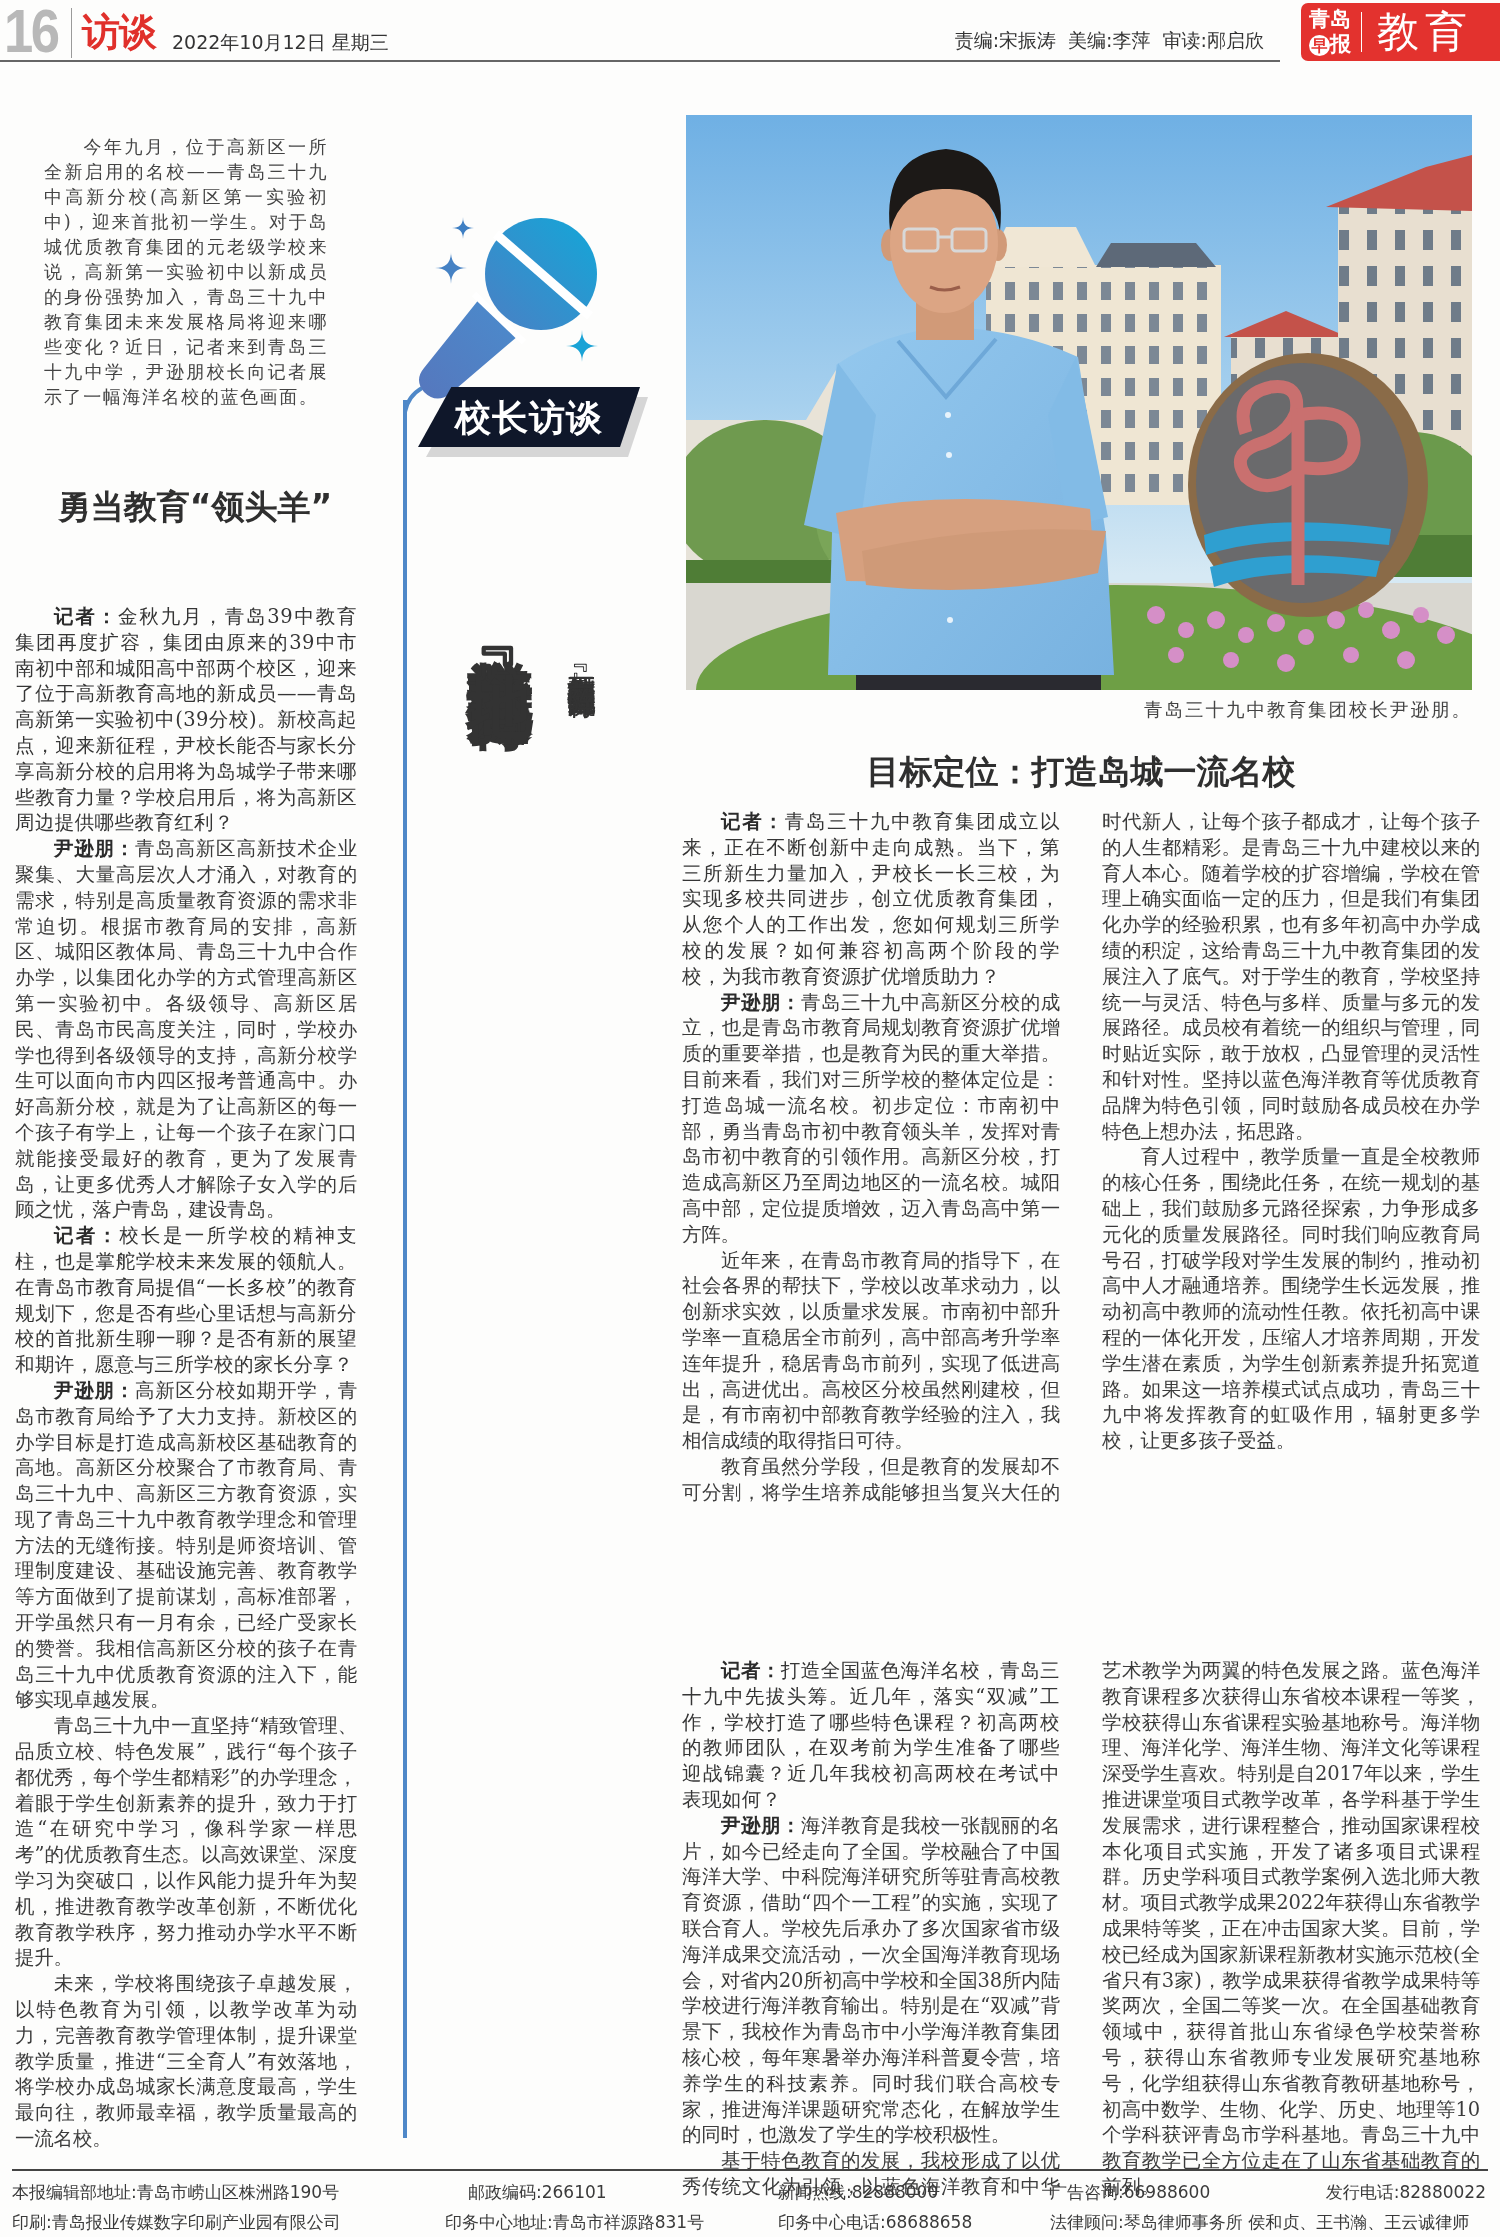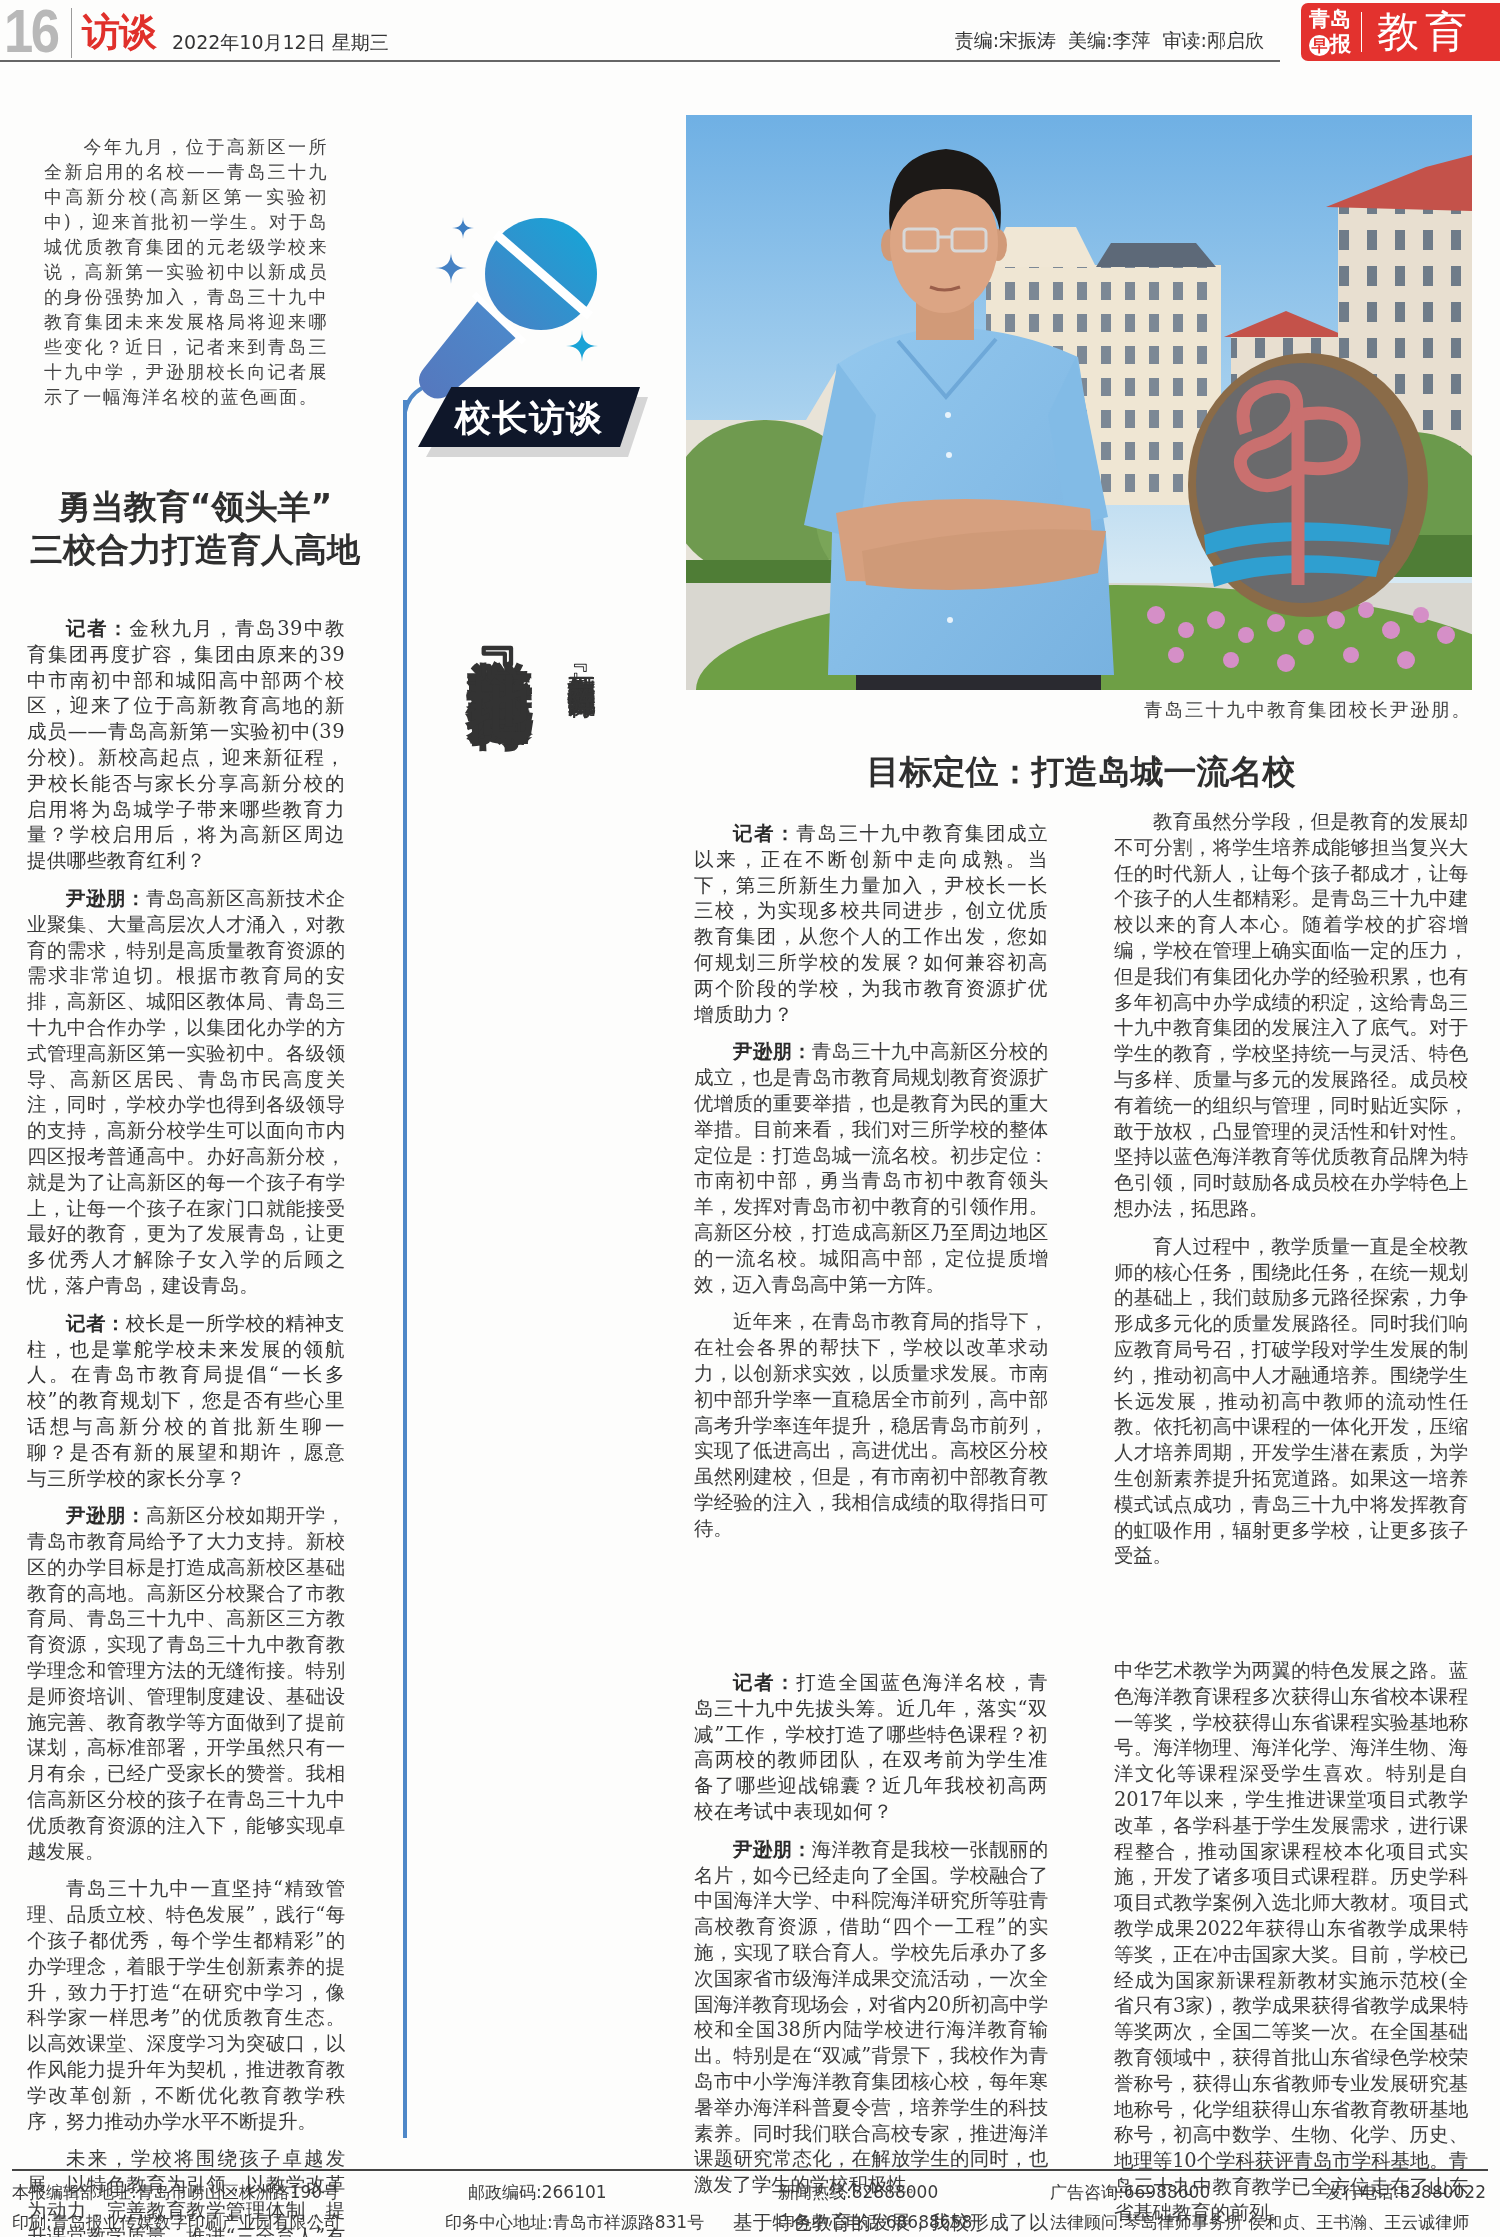--- a/index.html
+++ b/index.html
@@ -53,21 +53,21 @@
       left: 44px; top: 134px; width: 284px; font-size: 18px; line-height: 25px;
       letter-spacing: 1.6px; text-indent: 2.2em; text-align: justify; color: #444;
     }
     .left-heading {
       left: 12px; top: 485px; width: 366px; text-align: center;
       font-family: "DejaVu Sans", sans-serif; font-weight: bold; font-size: 33px; line-height: 43px; color: #2f2f2f;
     }
     .body {
       font-size: 19.5px; line-height: 25.8px; letter-spacing: -0.2px; text-align: justify; color: #3b3b3b;
     }
-    .body p { margin: 12px; text-indent: 2em; }
+    .body p { margin: 0; text-indent: 2em; }
     .body .lbl { font-family: "DejaVu Sans", sans-serif; font-weight: bold; color: #2b2b2b; }
     .body .q { color: #353535; letter-spacing: 0.4px; }
     .left-body { left: 15px; top: 604px; width: 342px; }
 
     
     .blue-line { left: 403px; top: 400px; width: 4px; height: 1738px; background: #4f88c8; }
     .mic { left: 400px; top: 190px; width: 280px; height: 280px; }
     .badge-shadow {
       left: 426px; top: 397px; width: 222px; height: 60px; background: #d6d6d6;
       clip-path: polygon(15% 0, 100% 0, 91% 100%, 0 100%);
@@ -132,21 +132,20 @@
       <div><span class="zao">早</span><span>报</span></div>
     </div>
     <div class="logo-sep"></div>
     <div class="logo-channel">教育</div>
   </div>
 
   <div class="abs intro">今年九月，位于高新区一所全新启用的名校——青岛三十九中高新分校(高新区第一实验初中)，迎来首批初一学生。对于岛城优质教育集团的元老级学校来说，高新第一实验初中以新成员的身份强势加入，青岛三十九中教育集团未来发展格局将迎来哪些变化？近日，记者来到青岛三十九中学，尹逊朋校长向记者展示了一幅海洋名校的蓝色画面。</div>
 
   <div class="abs left-heading">
     <div>勇当教育“领头羊”</div>
-    <div>三校合力打造育人高地</div>
   </div>
 
   <div class="abs body left-body">
     <p class="q"><span class="lbl">记者：</span><span>金秋九月，青岛39中教育集团再度扩容，集团由原来的39中市南初中部和城阳高中部两个校区，迎来了位于高新教育高地的新成员——青岛高新第一实验初中(39分校)。新校高起点，迎来新征程，尹校长能否与家长分享高新分校的启用将为岛城学子带来哪些教育力量？学校启用后，将为高新区周边提供哪些教育红利？</span></p>
     <p><span class="lbl">尹逊朋：</span><span>青岛高新区高新技术企业聚集、大量高层次人才涌入，对教育的需求，特别是高质量教育资源的需求非常迫切。根据市教育局的安排，高新区、城阳区教体局、青岛三十九中合作办学，以集团化办学的方式管理高新区第一实验初中。各级领导、高新区居民、青岛市民高度关注，同时，学校办学也得到各级领导的支持，高新分校学生可以面向市内四区报考普通高中。办好高新分校，就是为了让高新区的每一个孩子有学上，让每一个孩子在家门口就能接受最好的教育，更为了发展青岛，让更多优秀人才解除子女入学的后顾之忧，落户青岛，建设青岛。</span></p>
     <p class="q"><span class="lbl">记者：</span><span>校长是一所学校的精神支柱，也是掌舵学校未来发展的领航人。在青岛市教育局提倡“一长多校”的教育规划下，您是否有些心里话想与高新分校的首批新生聊一聊？是否有新的展望和期许，愿意与三所学校的家长分享？</span></p>
     <p><span class="lbl">尹逊朋：</span><span>高新区分校如期开学，青岛市教育局给予了大力支持。新校区的办学目标是打造成高新校区基础教育的高地。高新区分校聚合了市教育局、青岛三十九中、高新区三方教育资源，实现了青岛三十九中教育教学理念和管理方法的无缝衔接。特别是师资培训、管理制度建设、基础设施完善、教育教学等方面做到了提前谋划，高标准部署，开学虽然只有一月有余，已经广受家长的赞誉。我相信高新区分校的孩子在青岛三十九中优质教育资源的注入下，能够实现卓越发展。</span></p>
     <p><span class="lbl"></span><span>青岛三十九中一直坚持“精致管理、品质立校、特色发展”，践行“每个孩子都优秀，每个学生都精彩”的办学理念，着眼于学生创新素养的提升，致力于打造“在研究中学习，像科学家一样思考”的优质教育生态。以高效课堂、深度学习为突破口，以作风能力提升年为契机，推进教育教学改革创新，不断优化教育教学秩序，努力推动办学水平不断提升。</span></p>
     <p><span class="lbl"></span><span>未来，学校将围绕孩子卓越发展，以特色教育为引领，以教学改革为动力，完善教育教学管理体制，提升课堂教学质量，推进“三全育人”有效落地，将学校办成岛城家长满意度最高，学生最向往，教师最幸福，教学质量最高的一流名校。</span></p>
   </div>

